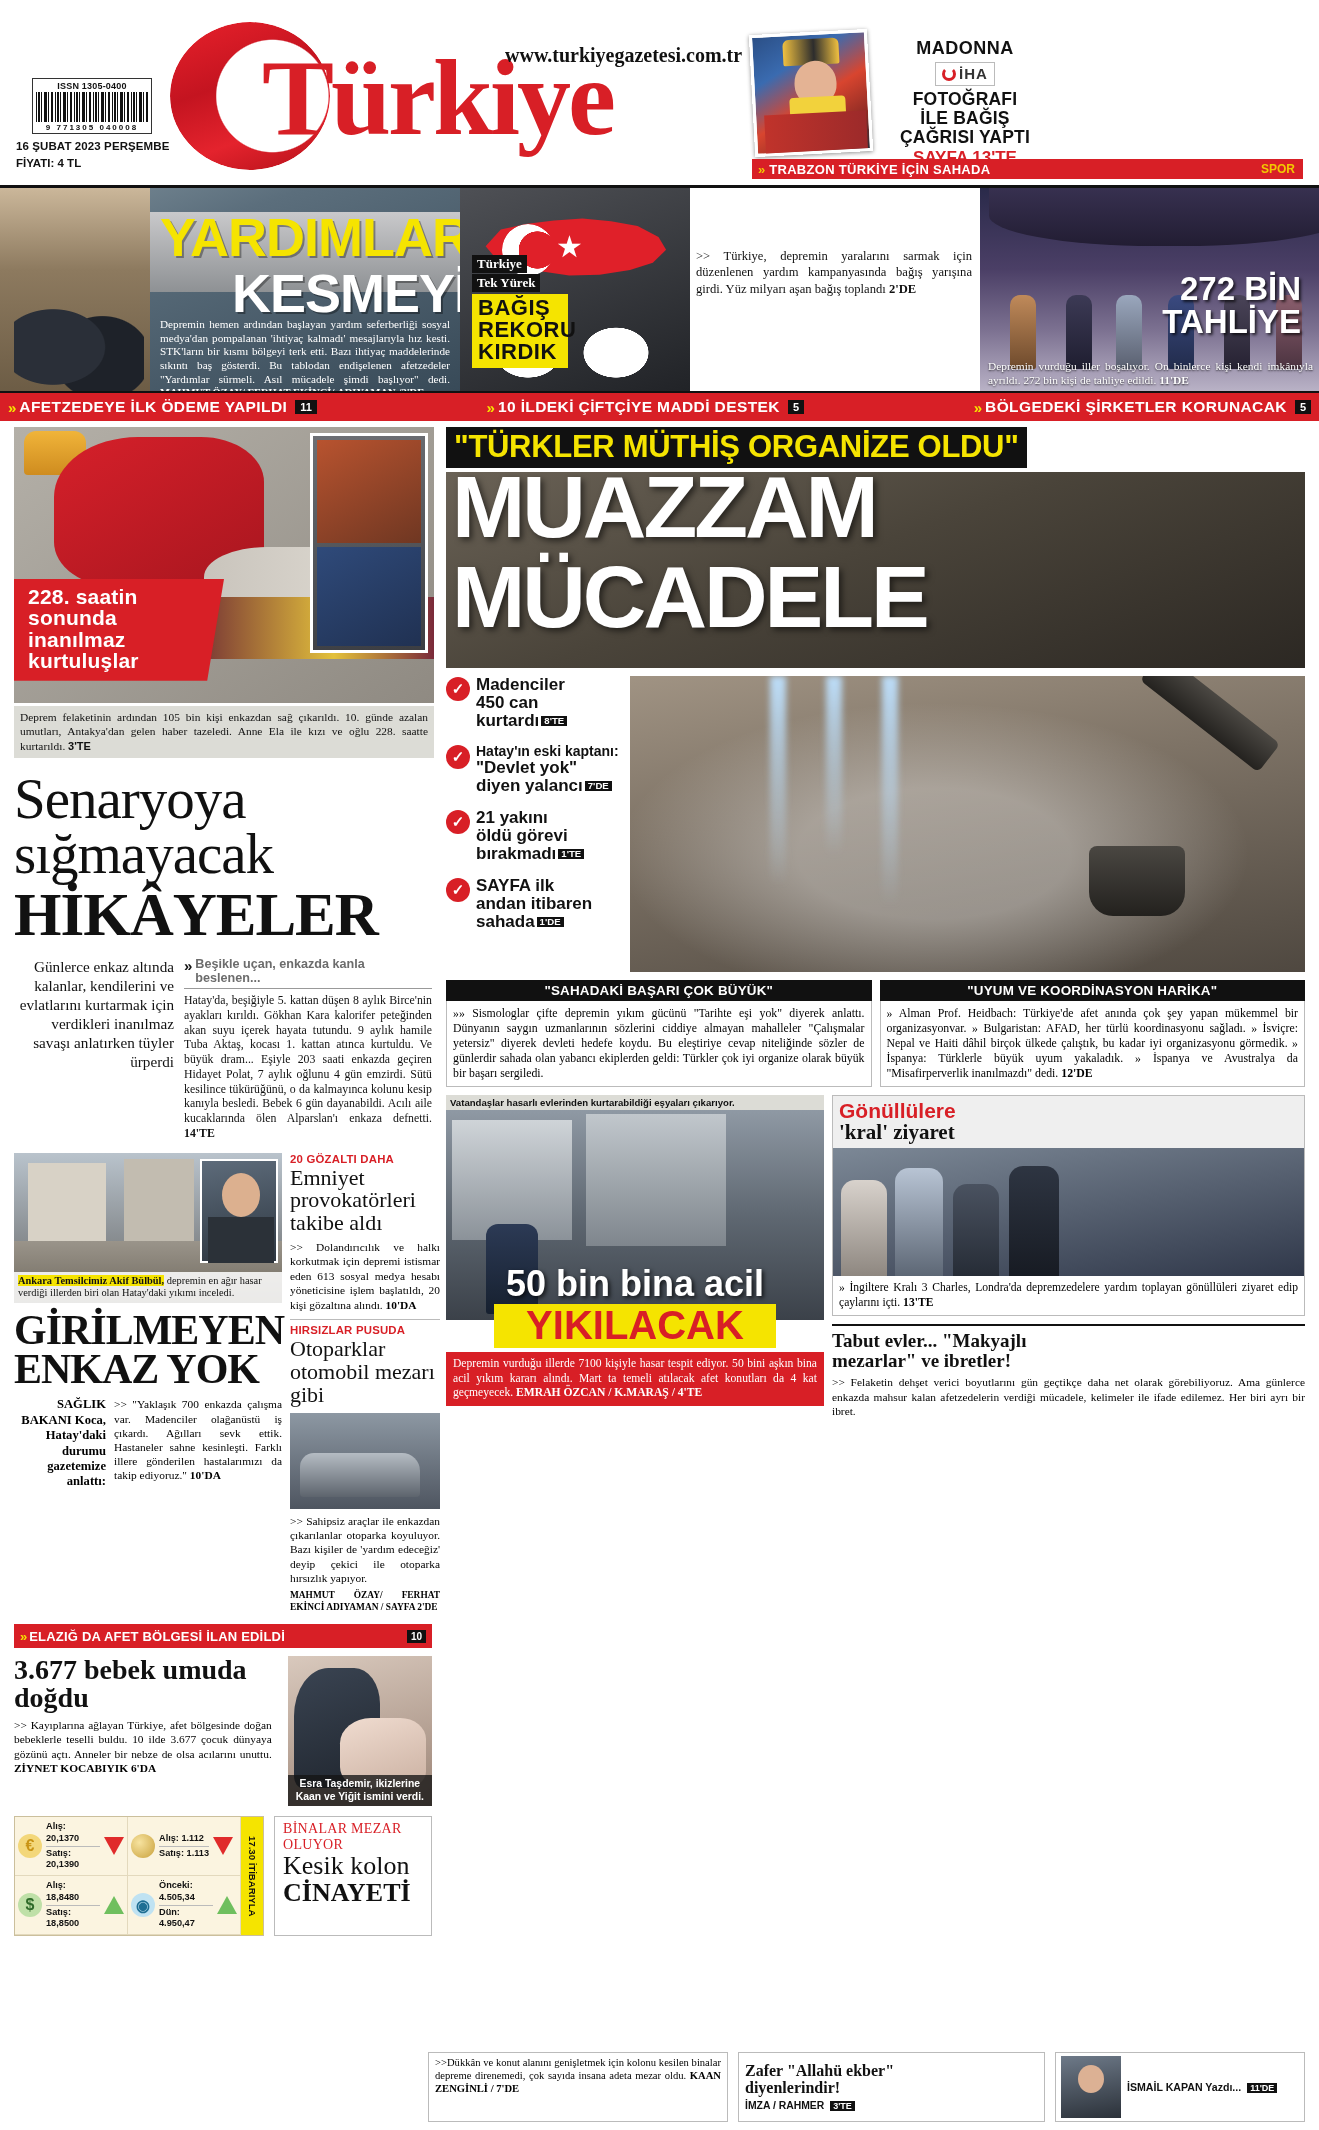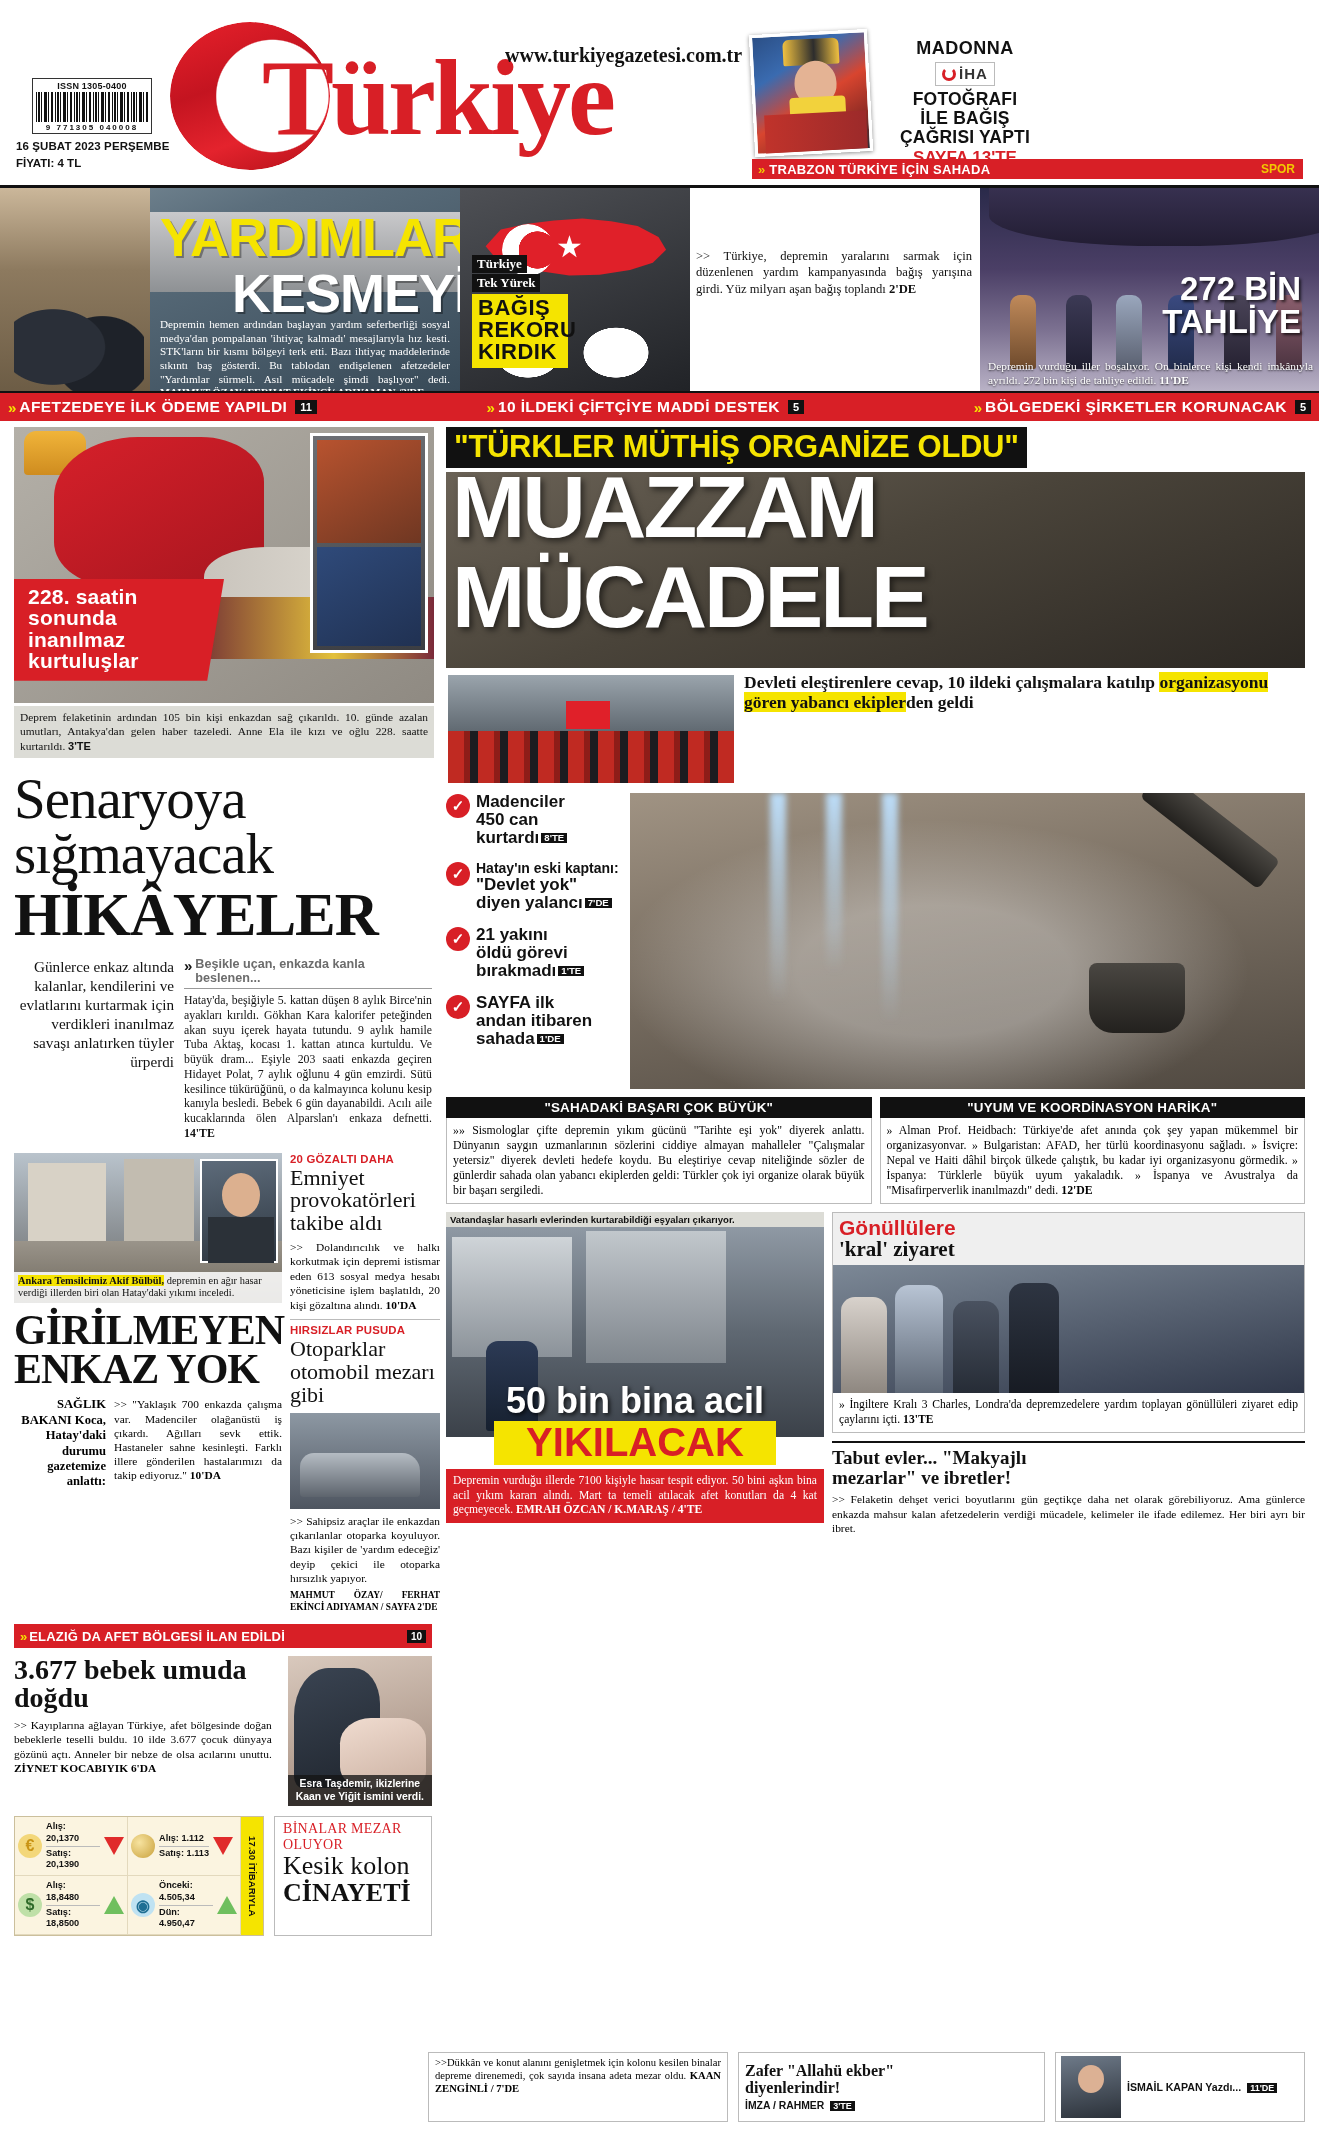--- a/index.html
+++ b/index.html
@@ -645,30 +645,20 @@
     <div class="col-right">
 
       <div class="muaz-wrap">
         <div class="muaz-quote">"TÜRKLER MÜTHİŞ ORGANİZE OLDU"</div>
         <div class="muaz-hero">
           <div class="txt1">MUAZZAM</div>
           <div class="txt2">MÜCADELE</div>
         </div>
       </div>
 
-      <div class="muaz-sub">
-        <div class="muaz-team">
-          <div class="bldg"></div>
-          <div class="flag"></div>
-          <div class="row"></div>
-        </div>
-        <div class="muaz-desc">
-          <span>Devleti eleştirenlere cevap, 10 ildeki çalışmalara katılıp </span><span class="hl">organizasyonu gören yabancı ekipler</span><span>den geldi</span>
-        </div>
-      </div>
 
       <div class="mid-row">
         <div class="checks">
           <div class="check-item">
             <div class="check-ic">✓</div>
             <div class="check-tx">
               <div>Madenciler</div>
               <div>450 can</div>
               <div><span>kurtardı</span><span class="pg">8'TE</span></div>
             </div>

